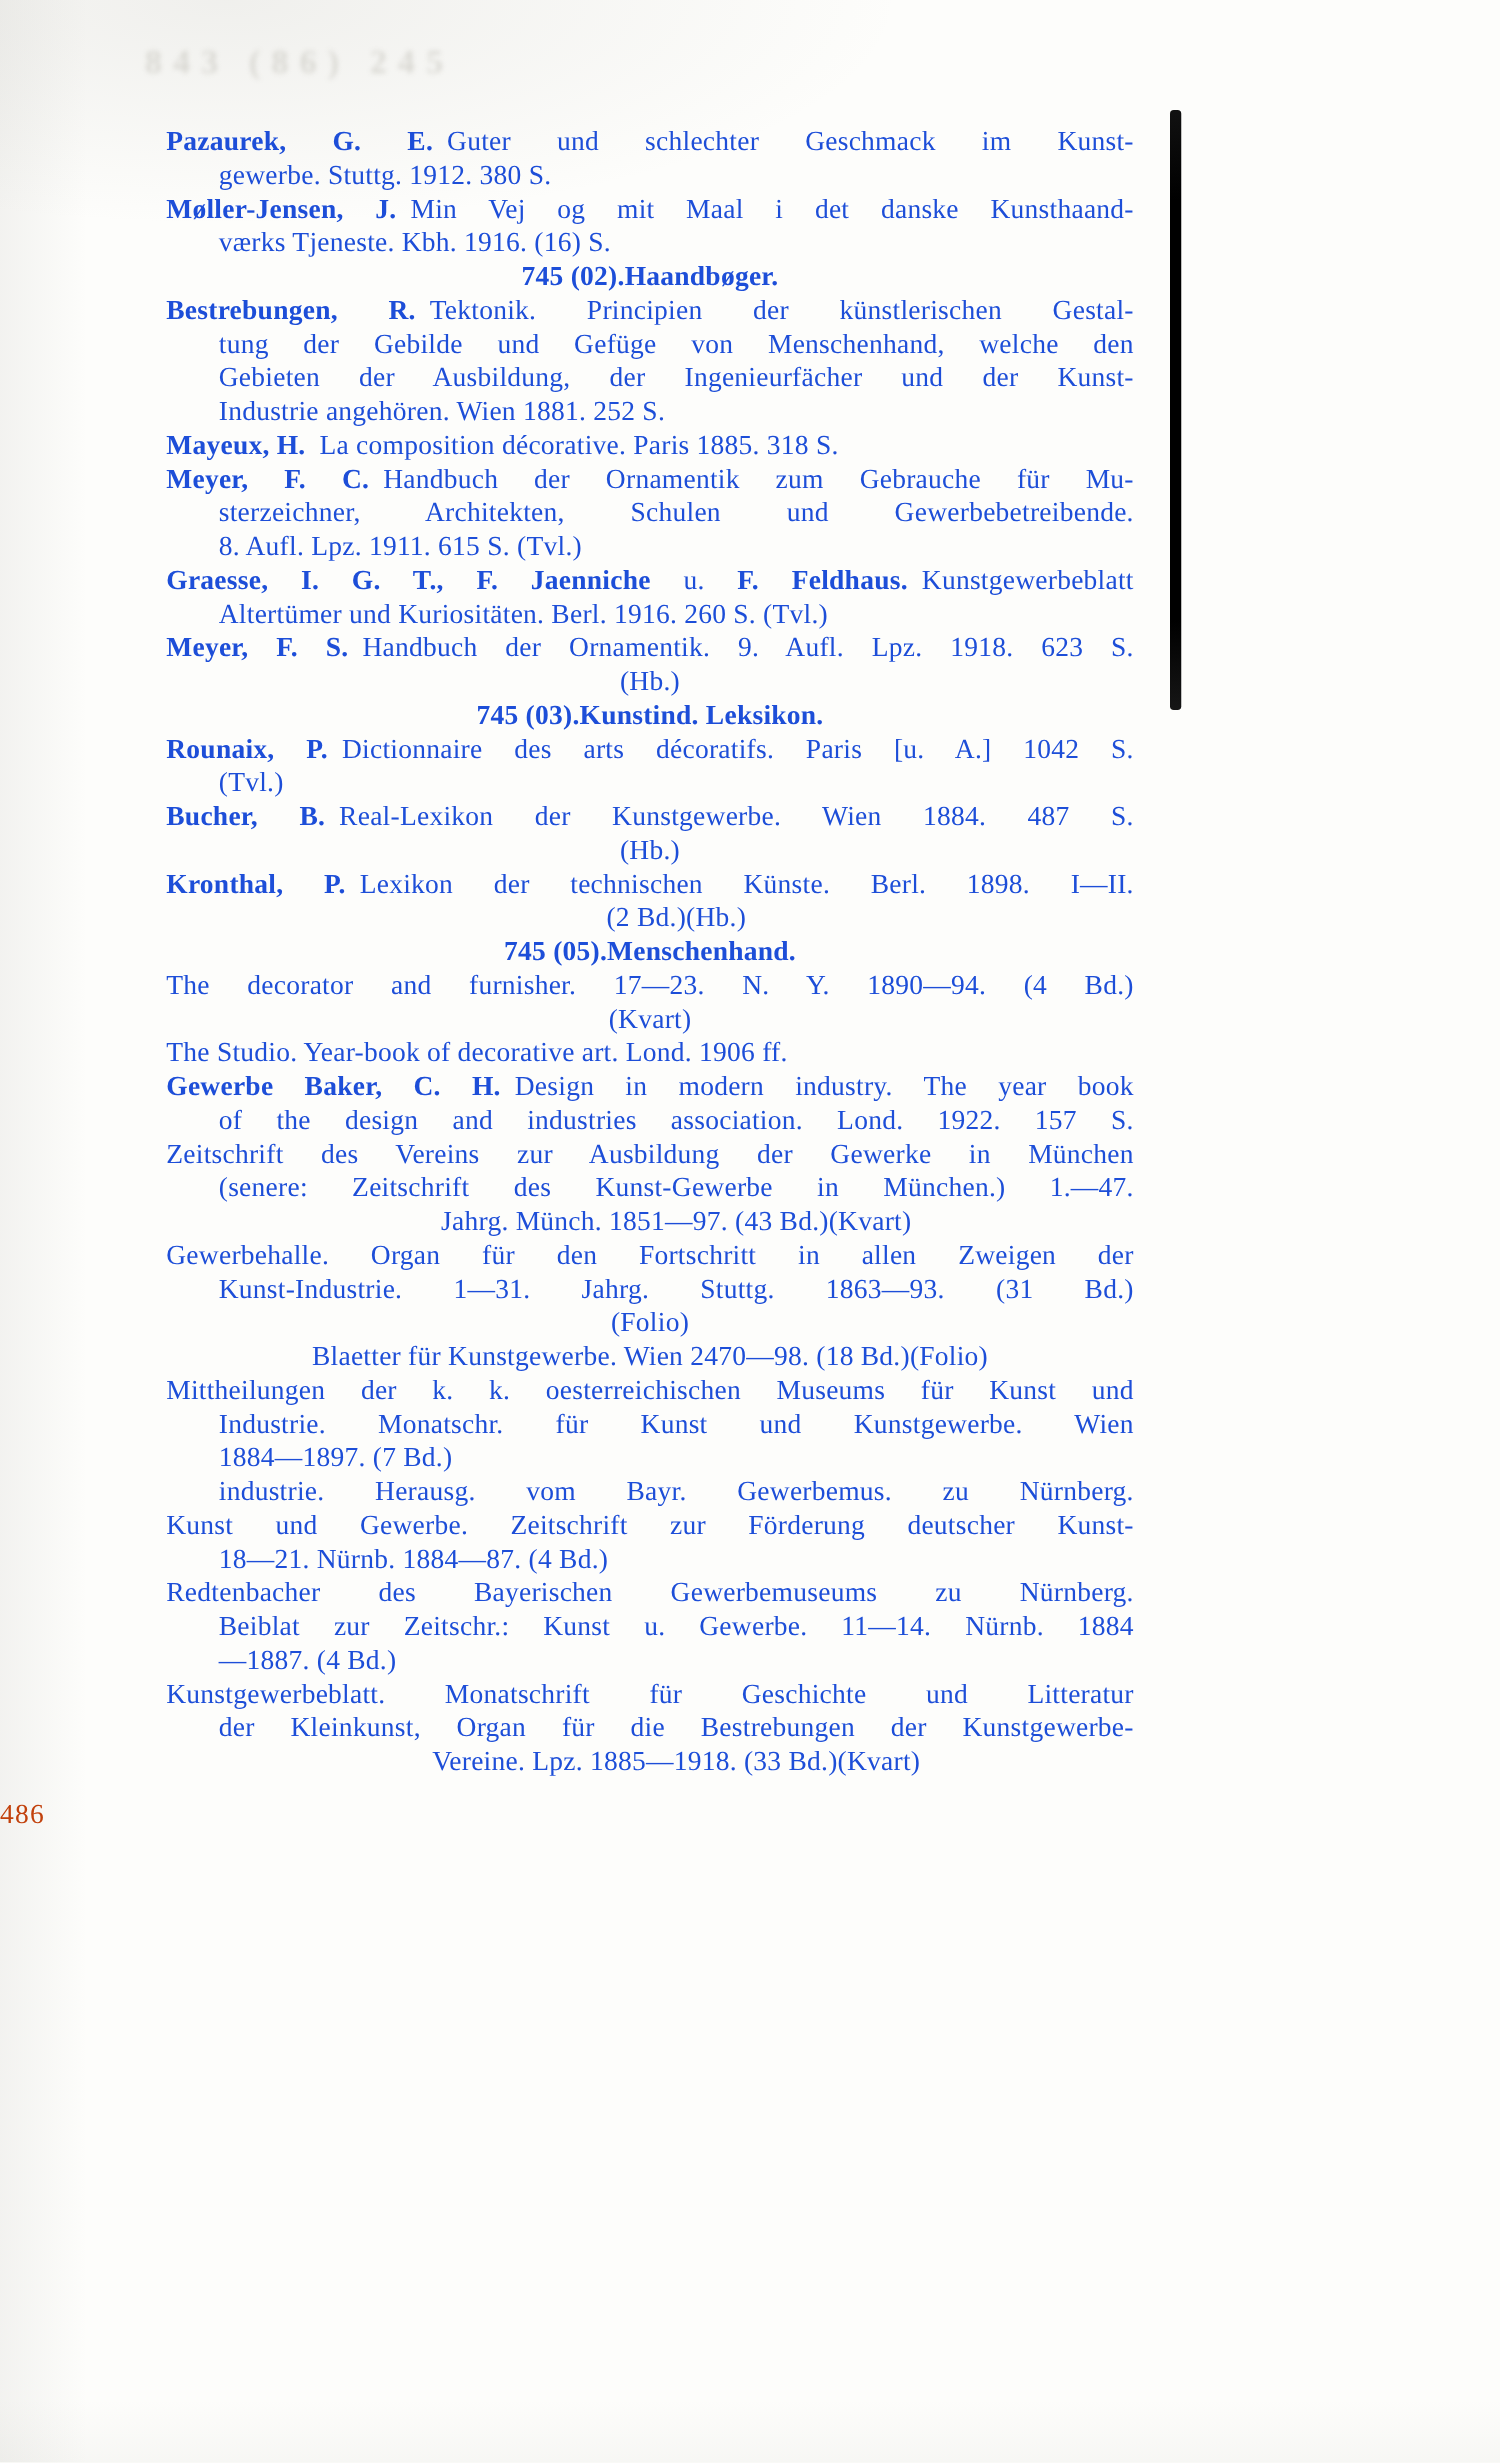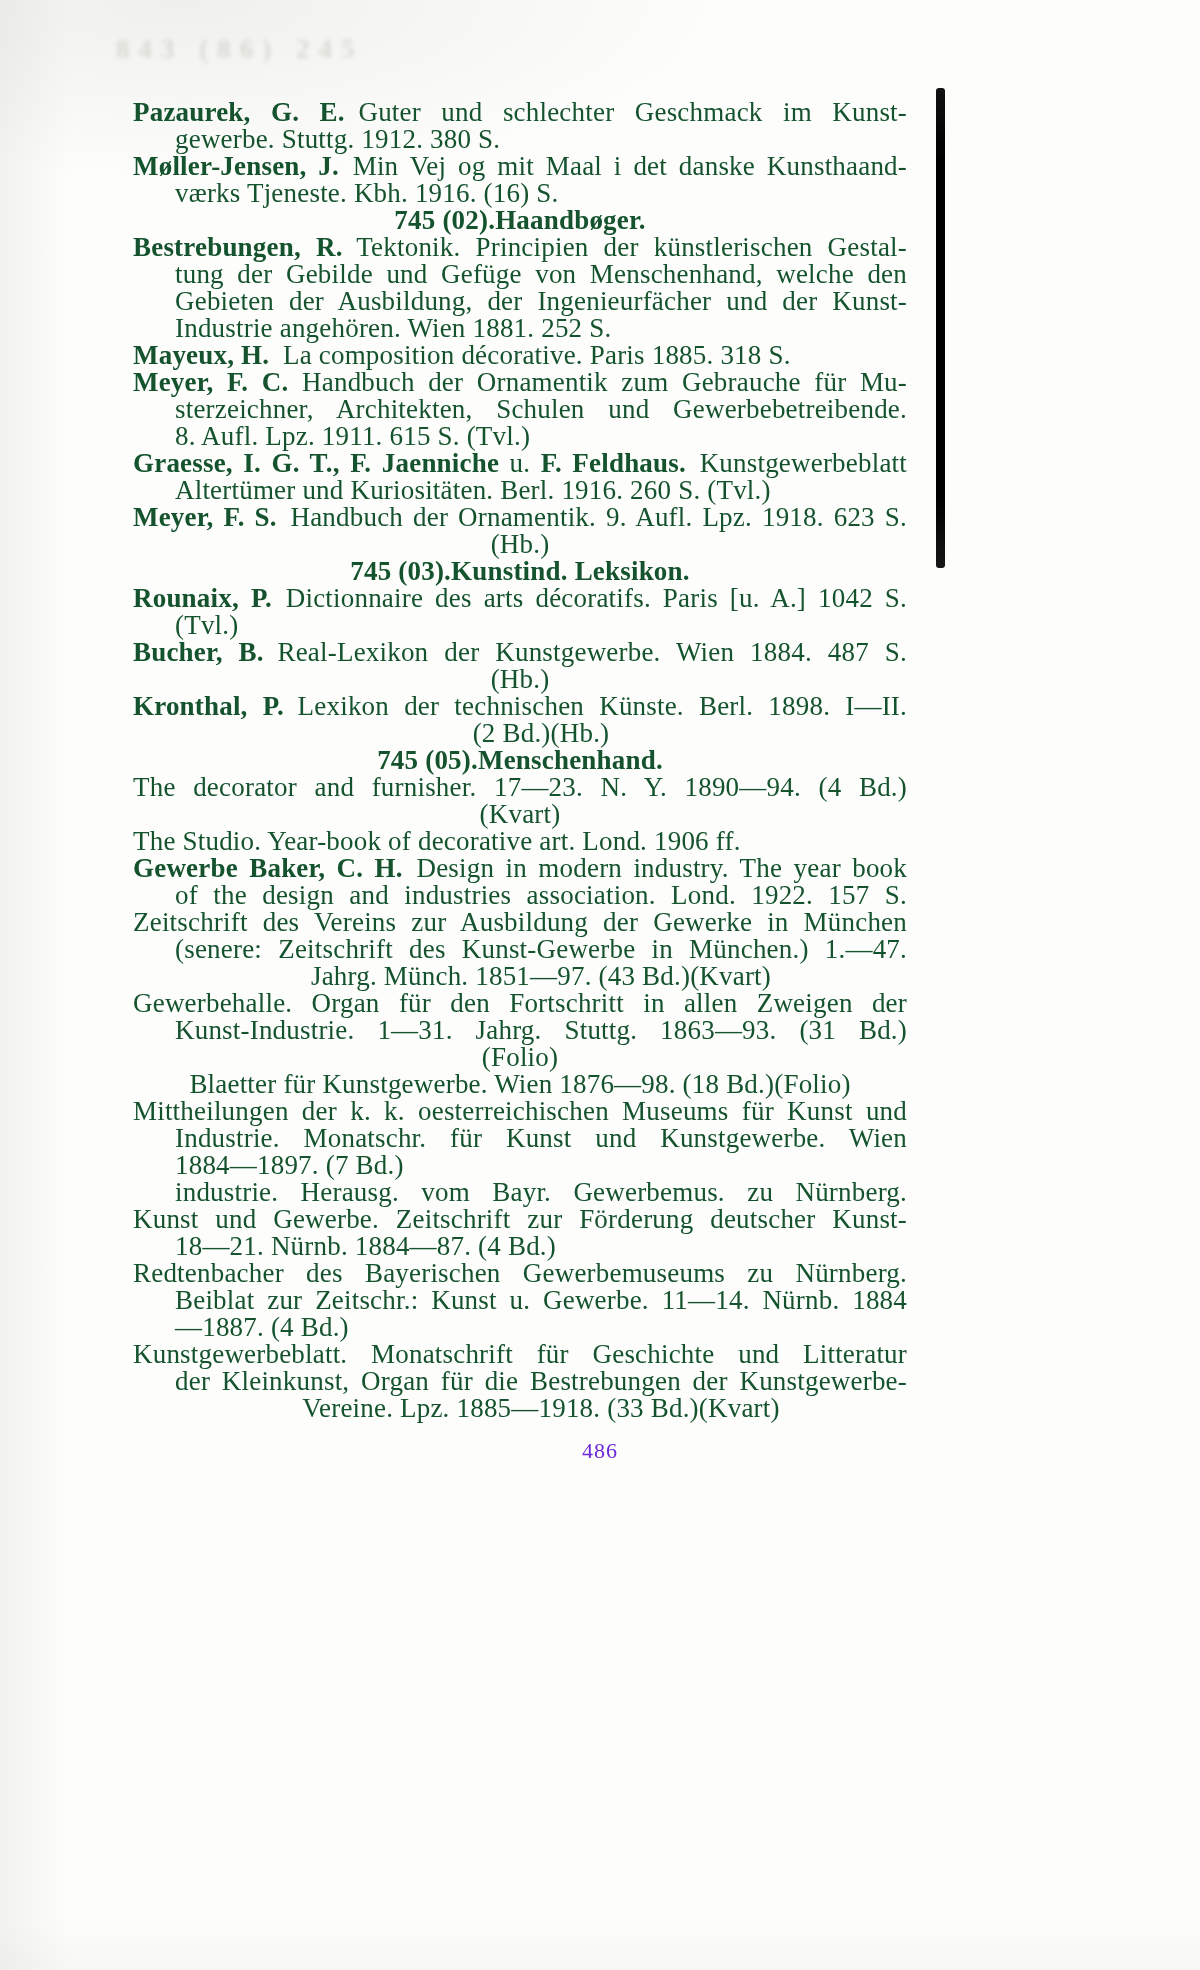--- a/index.html
+++ b/index.html
@@ -32,33 +32,32 @@
     letter-spacing: 9px;
   }
   .scan-bar {
     position: absolute; left: 936px; top: 88px;
     width: 9px; height: 480px;
     background: linear-gradient(180deg, #111 0%, #000 15%, #000 85%, #161616 100%);
     border-radius: 3px;
   }
   .text-block {
     position: absolute; left: 133px; top: 99px; width: 774px;
-    font-size: 27px; line-height: 27px;
-    color: #14532d;
+    font-size: 22px; line-height: 27px;
+    color: #1d4ed8;
     letter-spacing: .2px;
   }
   .line { min-height: 27px; }
   .line.cont { padding-left: 42px; }
   .line.fill { text-align: justify; text-align-last: justify; }
   .line.split { display: flex; justify-content: center; }
   .b { font-weight: bold; }
   .page-number {
     position: absolute; left: 0; top: 1438px; width: 1200px;
-    text-align: center;
-    font-size: 22px; color: #6d28d9; letter-spacing: 1px;
+    font-size: 22px; color: #c2410c; letter-spacing: 1px;
   }
 </style>
 </head>
 <body>
 
 <div class="page">
   <div class="ghost">843 (86) 245</div>
   <div class="scan-bar"></div>
   <div class="text-block" id="text-block">
       <div class="entry">
@@ -155,21 +154,21 @@
       <div class="entry">
         <div class="line fill"><span>Gewerbehalle. Organ für den Fortschritt in allen Zweigen der</span></div>
         <div class="line cont fill"><span>Kunst-Industrie. 1—31. Jahrg. Stuttg. 1863—93. (31 Bd.)</span></div>
         <div class="line split">
           <span></span>
           <span>(Folio)</span>
         </div>
       </div>
       <div class="entry">
         <div class="line split">
-          <span><span>Blaetter für Kunstgewerbe. Wien 1876—98. (18 Bd.)</span></span>
+          <span><span>Blaetter für Kunstgewerbe. Wien 2470—98. (18 Bd.)</span></span>
           <span>(Folio)</span>
         </div>
       </div>
       <div class="entry">
         <div class="line fill"><span>Mittheilungen der k. k. oesterreichischen Museums für Kunst und</span></div>
         <div class="line cont fill"><span>Industrie. Monatschr. für Kunst und Kunstgewerbe. Wien</span></div>
         <div class="line cont"><span>1884—1897. (7 Bd.)</span></div>
       </div>
       <div class="entry">
         <div class="line cont fill"><span>industrie. Herausg. vom Bayr. Gewerbemus. zu Nürnberg.</span></div>

